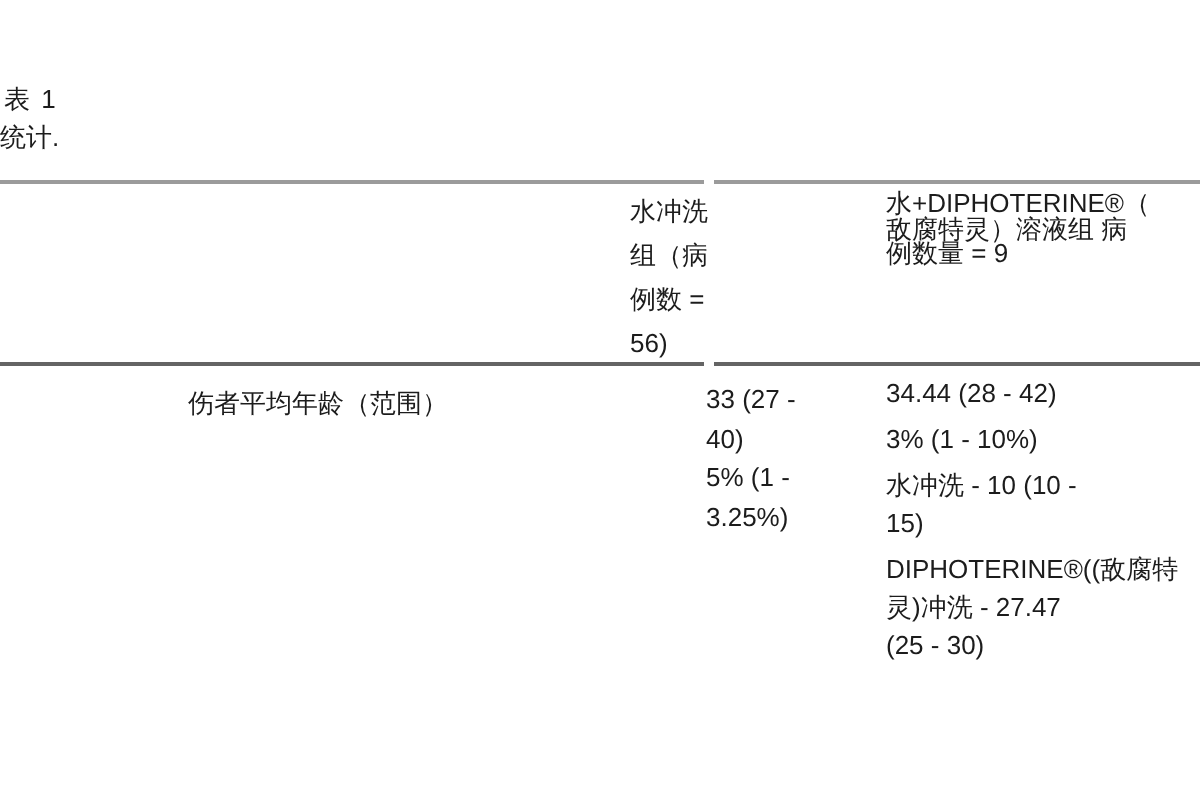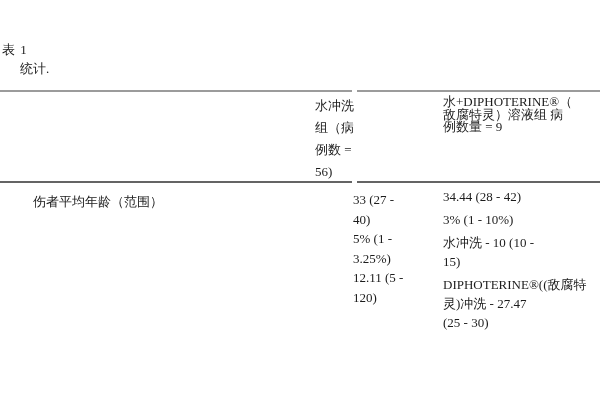--- a/index.html
+++ b/index.html
@@ -1,34 +1,34 @@
 <!DOCTYPE html>
 <html><head>
 <meta charset="utf-8">
 <style>
   html,body{margin:0;padding:0;background:#ffffff;}
   .screen{
     position:relative;width:600px;height:400px;background:#ffffff;overflow:hidden;
-    font-family:Liberation Serif, serif;
+    font-family:Liberation Sans, sans-serif;
     color:#1c1c1c;font-size:13px;border-radius:26px;
   }
   .pre{white-space:pre-line;}
   .tbl-label{position:absolute;left:2px;top:40px;line-height:19px;letter-spacing:1px;}
-  .tbl-caption{position:absolute;left:20px;top:59px;line-height:19px;}
+  .tbl-caption{position:absolute;left:0;top:59px;line-height:19px;}
 
   .rule{position:absolute;}
   .rule-top{top:90px;height:2px;background:#9b9b9b;}
   .rule-mid{top:181px;height:2px;background:#646464;}
   .seg-l{left:0;width:352px;}
   .seg-r{left:357px;width:243px;}
 
   .hdr-water{position:absolute;left:315px;top:95px;width:64px;line-height:22px;}
   .hdr-diph{position:absolute;left:433px;top:96px;width:168px;line-height:12.5px;margin-left:10px;}
 
-  .col-labels{position:absolute;left:33px;top:192px;width:252px;}
+  .col-labels{position:absolute;left:33px;top:192px;width:252px;text-align:center;}
   .col-labels p{margin:0 0 7px 0;line-height:19px;white-space:pre-line;}
   .col-labels p.hang{padding-left:22px;text-indent:-22px;}
 
   .col-water{position:absolute;left:313px;top:190px;width:84px;margin-left:40px;}
   .col-water p{margin:0;line-height:19.5px;white-space:pre-line;}
 
   .col-diph{position:absolute;left:443px;top:187px;width:160px;}
   .col-diph p{margin:0 0 4px 0;line-height:19px;white-space:pre-line;}
 </style>
 </head>
@@ -54,22 +54,20 @@
 
   <div class="col-labels">
     <p>伤者平均年龄（范围）</p>
   </div>
 
   <div class="col-water">
     <p>33 (27 -
 40)</p>
     <p>5% (1 -
 3.25%)</p>
-    <p>12.11 (5 -
-120)</p>
   </div>
 
   <div class="col-diph">
     <p>34.44 (28 - 42)</p>
     <p>3% (1 - 10%)</p>
     <p>水冲洗 - 10 (10 -
 15)</p>
     <p>DIPHOTERINE®((敌腐特
 灵)冲洗 - 27.47
 (25 - 30)</p>

